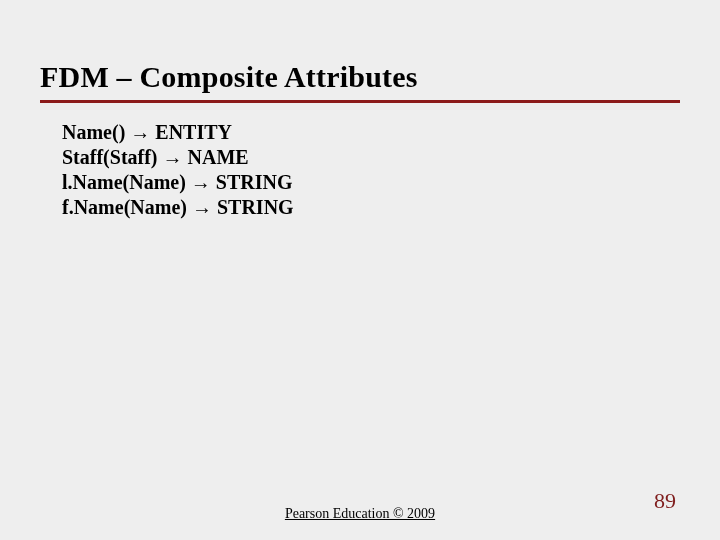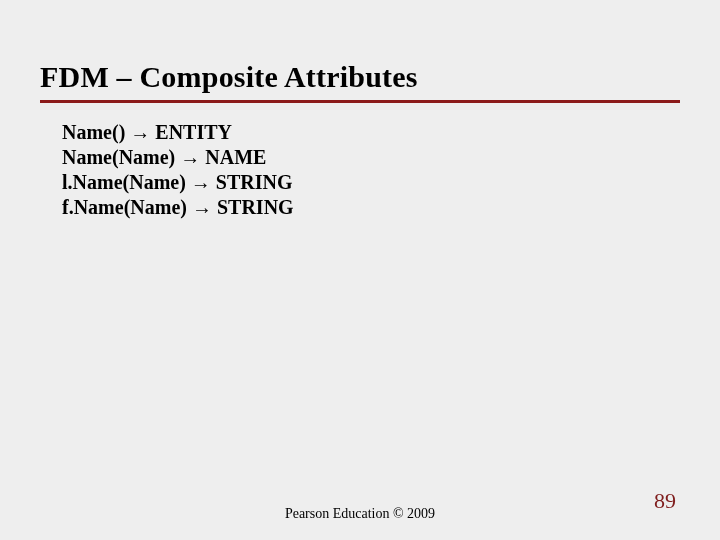--- a/index.html
+++ b/index.html
@@ -43,38 +43,39 @@
       line-height: 1.25;
     }
     .footer-center {
       position: absolute;
       bottom: 18px;
       left: 0;
       width: 100%;
       text-align: center;
       font-size: 14px;
       color: #000;
+      text-decoration: underline;
     }
     .page-number {
       position: absolute;
       bottom: 26px;
       right: 44px;
       font-size: 22px;
       color: #7f1d1d;
     }
   </style>
 </head>
 <body>
 
 <div class="slide">
   <div class="title-block">
     <div class="title">FDM – Composite Attributes</div>
     <div class="title-underline"></div>
   </div>
   <div class="content">
     <div class="line">Name() → ENTITY</div>
-    <div class="line">Name(Name) → NAME</div>
+    <div class="line">Staff(Staff) → NAME</div>
     <div class="line">l.Name(Name) → STRING</div>
     <div class="line">f.Name(Name) → STRING</div>
   </div>
   <div class="footer-center">Pearson Education © 2009</div>
   <div class="page-number">89</div>
 </div>
 
 </body></html>

